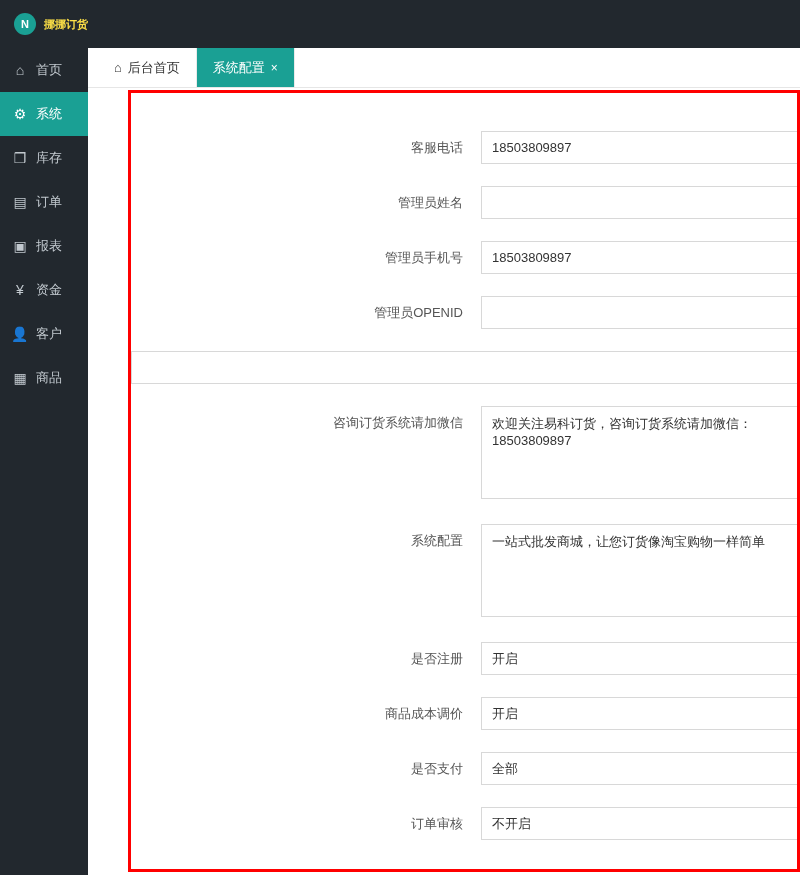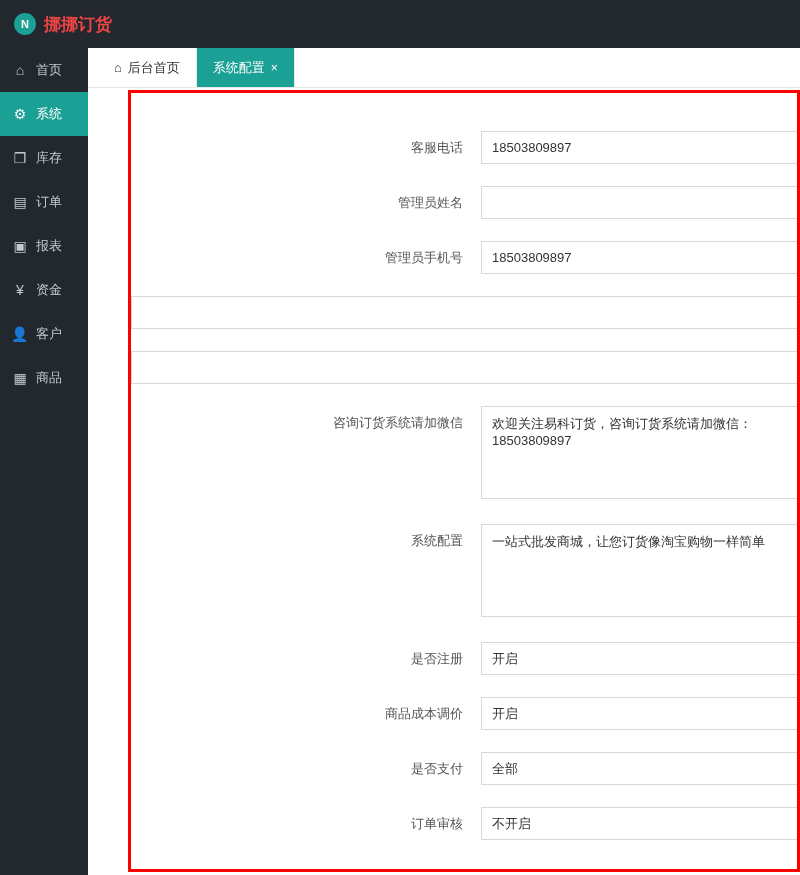--- a/index.html
+++ b/index.html
@@ -1,21 +1,21 @@
 <!DOCTYPE html>
 <html><head>
 <meta charset="utf-8">
 <style>
   * { margin: 0; padding: 0; box-sizing: border-box; }
   body { font-family: "Microsoft YaHei", sans-serif; font-size: 13px; color: #333; background: #fff; width: 800px; height: 875px; overflow: hidden; }
   .app { display: flex; flex-direction: column; width: 100%; height: 100%; }
   .topbar { height: 48px; background: #22282e; color: #fff; display: flex; align-items: center; padding: 0 14px; }
   .topbar .logo { display: flex; align-items: center; gap: 8px; }
   .topbar .logo-icon { width: 22px; height: 22px; border-radius: 50%; background: #1aa094; display: flex; align-items: center; justify-content: center; font-size: 11px; color: #fff; font-weight: bold; }
-  .topbar .app-name { font-size: 17px; font-weight: bold; color: #ef4444; }
+  .topbar .app-name { font-size: 11px; font-weight: bold; color: #fde047; }
   .main { flex: 1; display: flex; min-height: 0; }
   .sidebar { width: 88px; background: #22282e; display: flex; flex-direction: column; }
   .side-item { height: 44px; color: #c2c9cf; display: flex; align-items: center; padding: 0 12px; gap: 8px; cursor: pointer; font-size: 13px; }
   .side-item.active { background: #1aa094; color: #fff; }
   .side-item .ico { width: 16px; display: inline-flex; justify-content: center; font-size: 14px; }
   .content { flex: 1; display: flex; flex-direction: column; background: #fff; min-width: 0; }
   .tabs { height: 40px; border-bottom: 1px solid #e6e6e6; display: flex; align-items: stretch; padding-left: 10px; }
   .tab { display: flex; align-items: center; padding: 0 16px; gap: 6px; border-right: 1px solid #eaeaea; cursor: pointer; }
   .tab .home-ico { color: #333; }
   .tab.active { background: #1aa094; color: #fff; }
@@ -97,20 +97,21 @@
               </div>
               <div class="row">
                 <div class="label">管理员姓名</div>
                 <div class="field"><input type="text" style=""></div>
               </div>
               <div class="row">
                 <div class="label">管理员手机号</div>
                 <div class="field"><input type="text" value="18503809897" style=""></div>
               </div>
               <div class="row">
+                <div class="label">管理员OPENID</div>
                 <div class="field"><input type="text" style=""></div>
               </div>
               <div class="row">
                 <div class="field"><input type="text" style=""></div>
               </div>
               <div class="row">
                 <div class="label">咨询订货系统请加微信</div>
                 <div class="field"><textarea rows="5" style="">欢迎关注易科订货，咨询订货系统请加微信：18503809897</textarea></div>
               </div>
               <div class="row">

